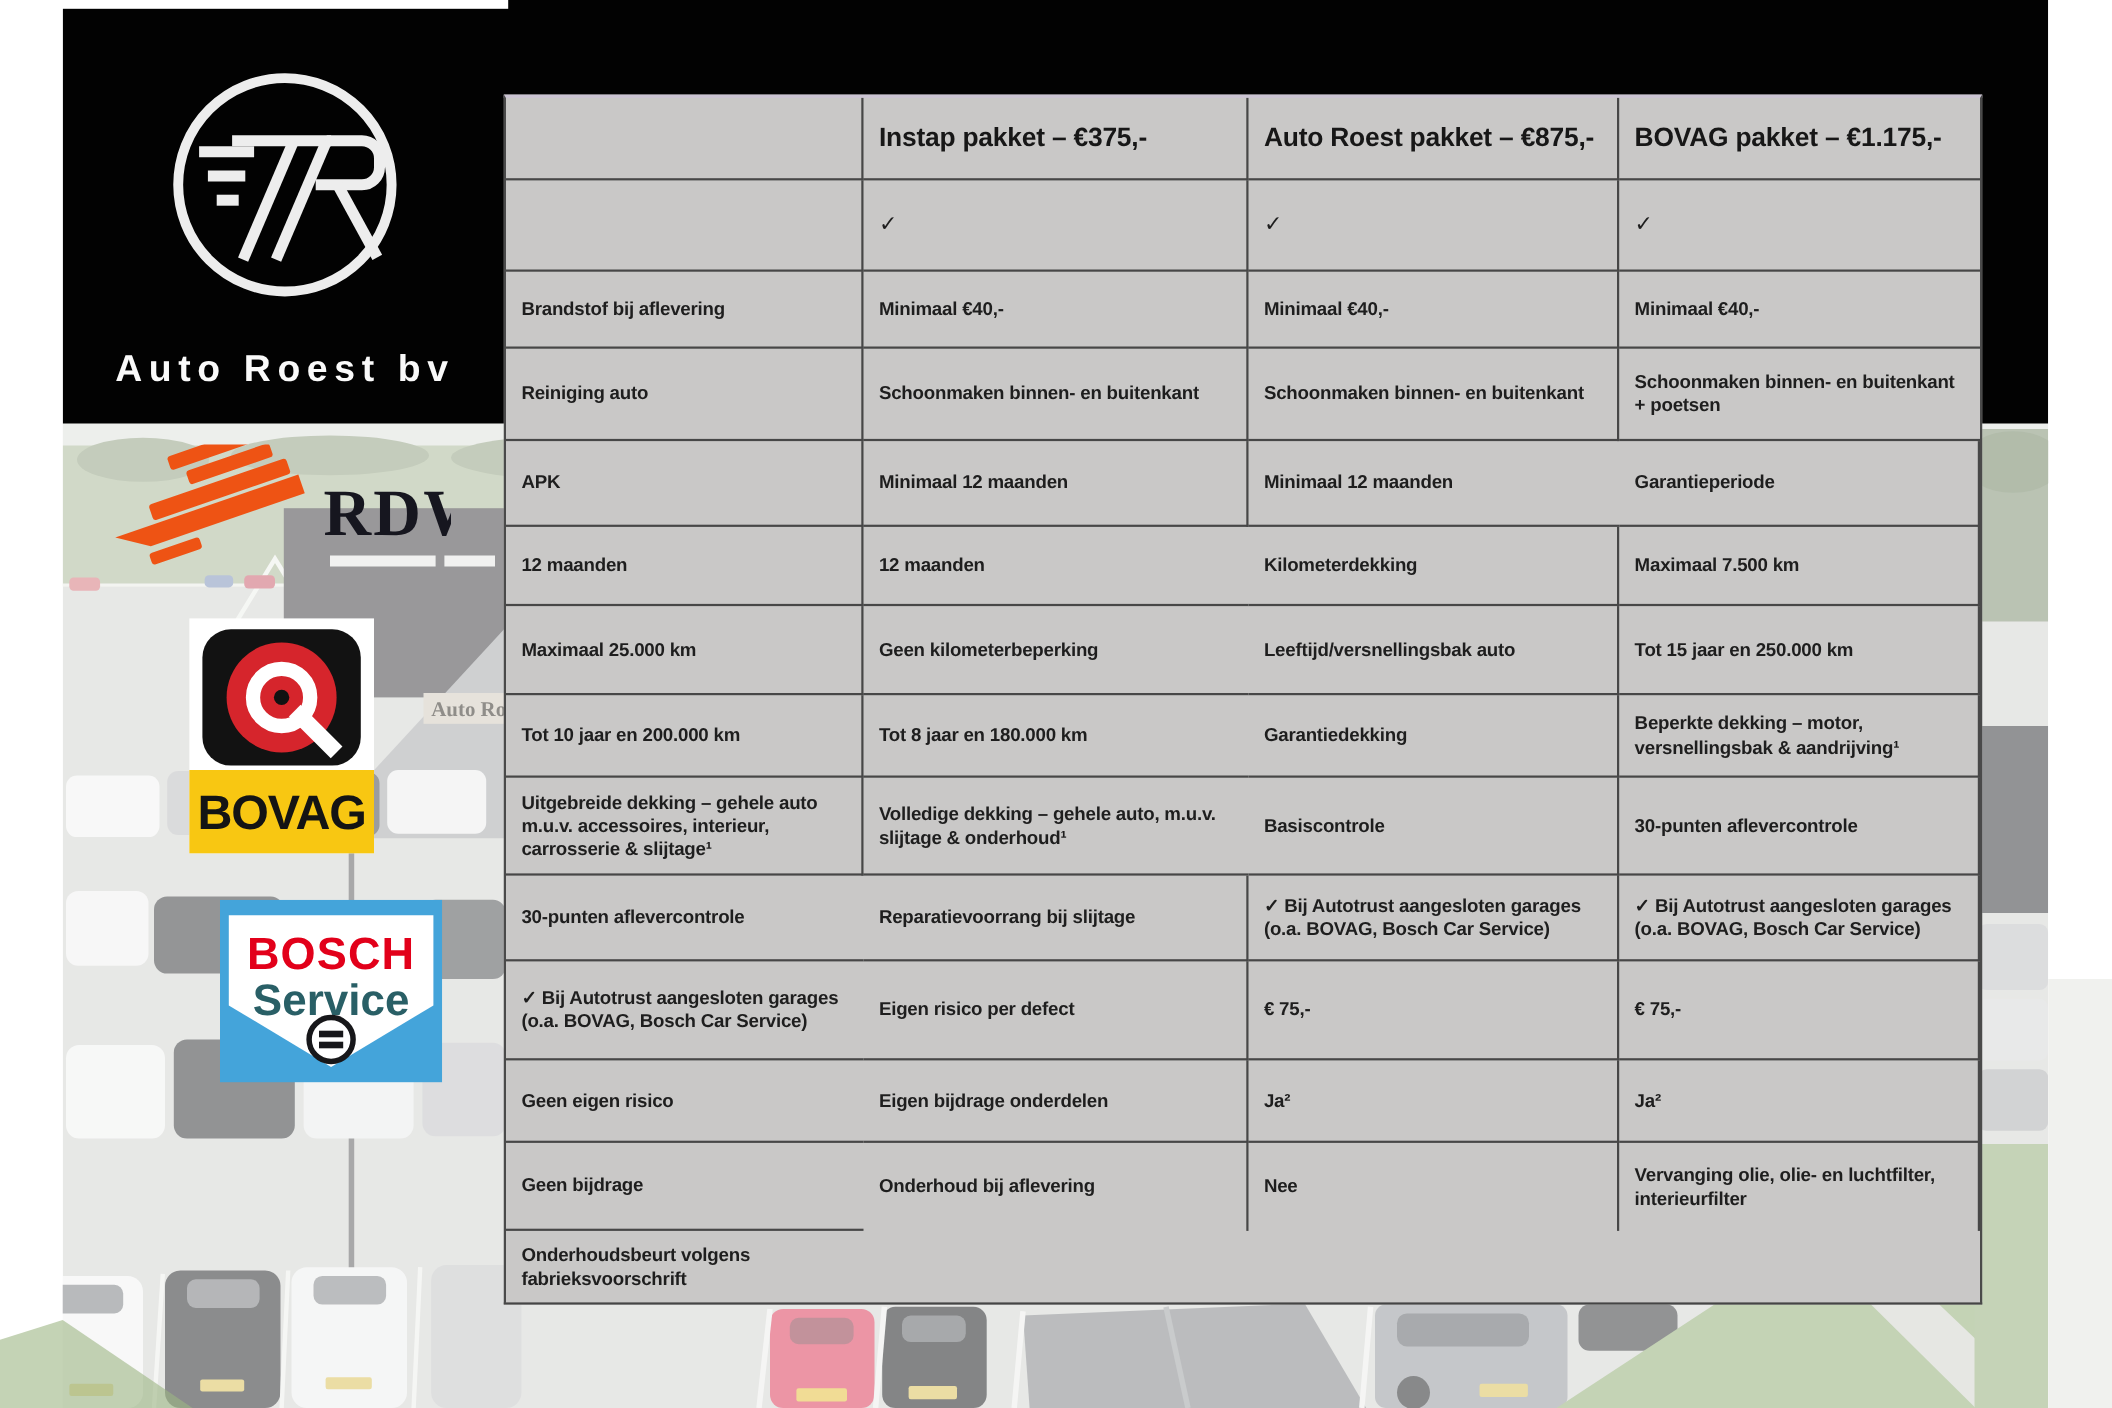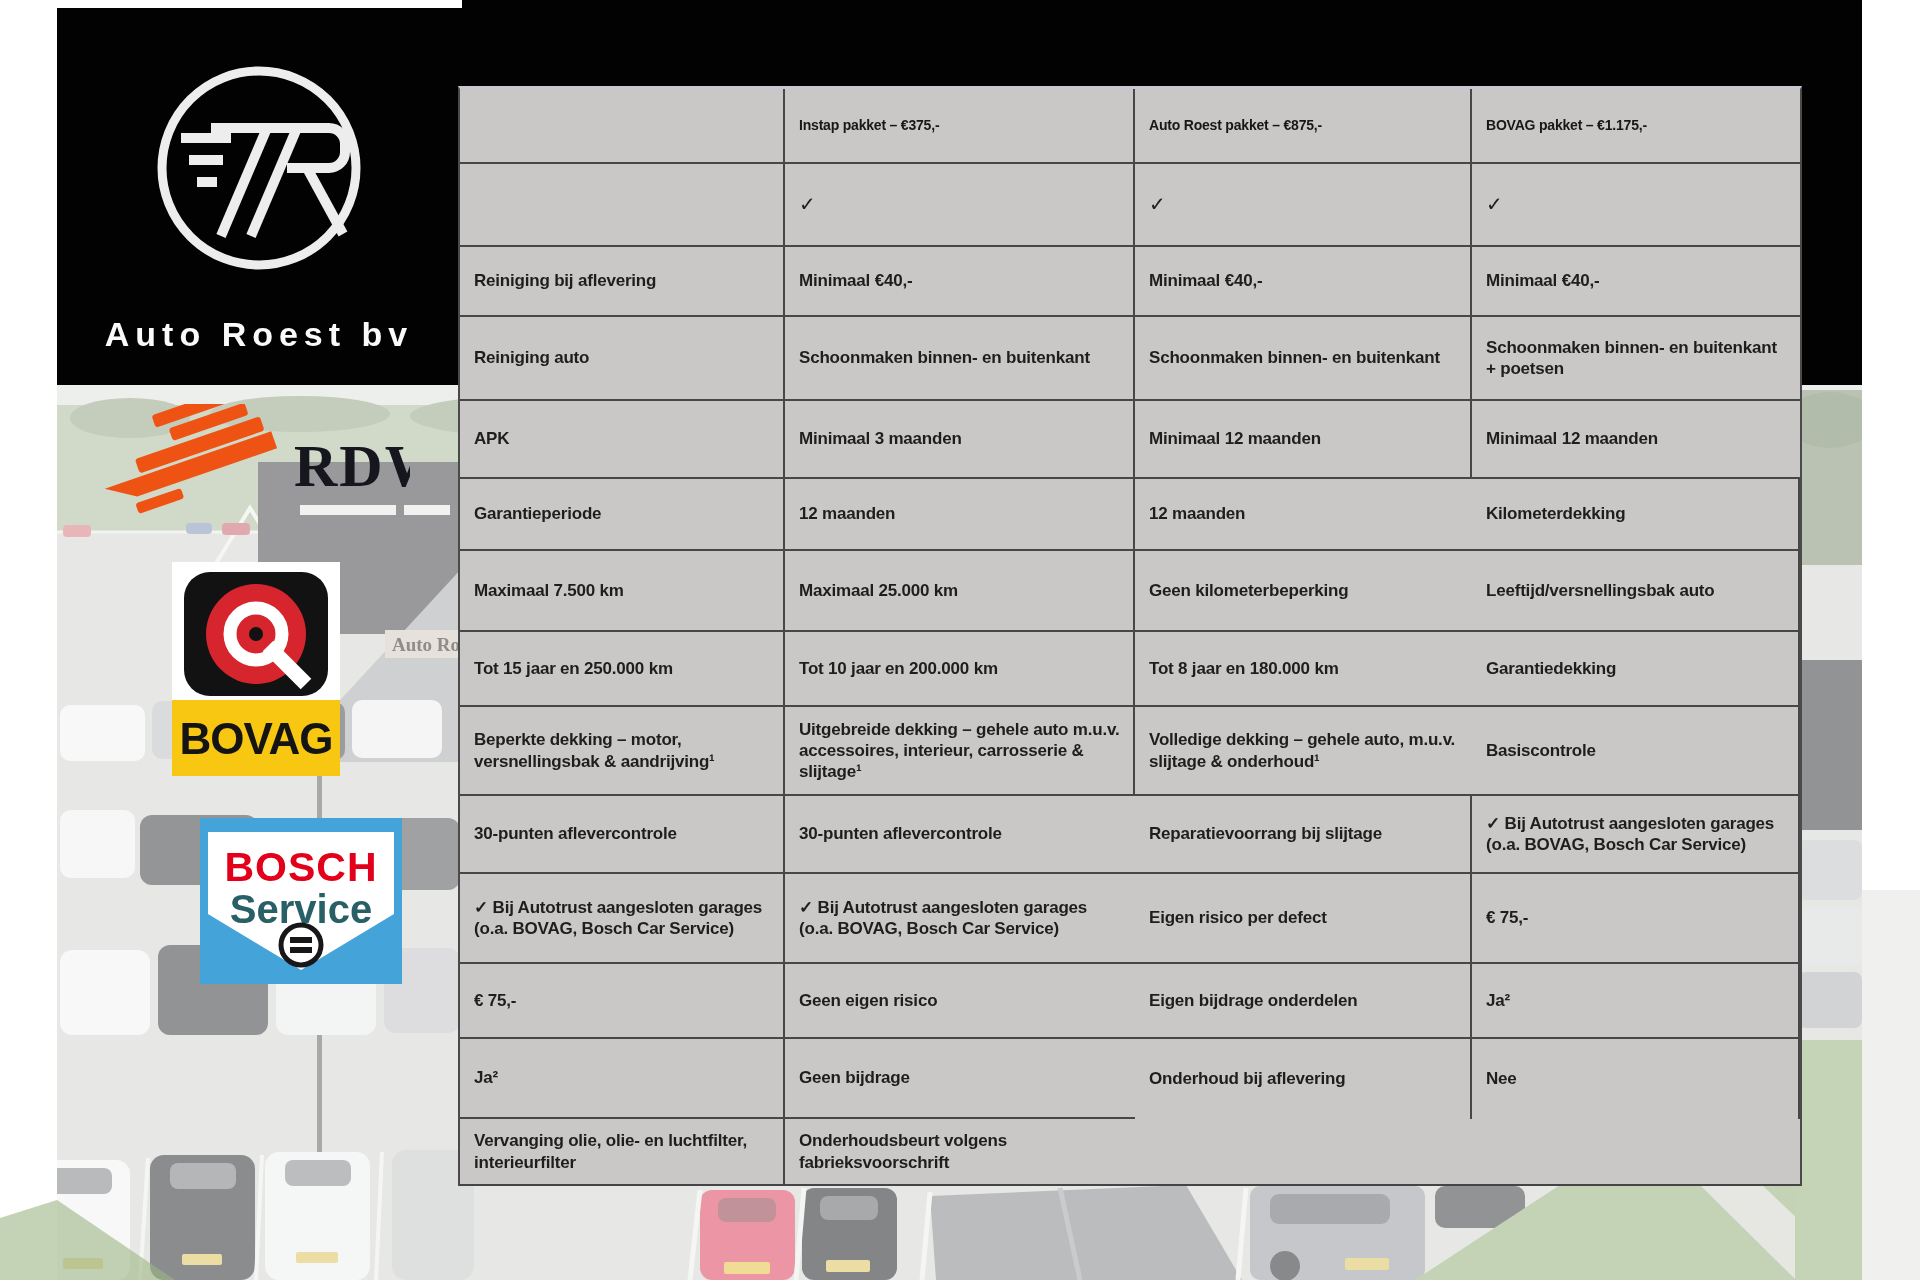--- a/index.html
+++ b/index.html
@@ -31,21 +31,21 @@
   .cell {
     display:flex; align-items:center;
     padding:6px 10px 6px 14px;
     border-right:2px solid #474747;
     border-bottom:2px solid #474747;
     font-size:17px; font-weight:bold; color:#1e1e1e;
     line-height:1.25; letter-spacing:-0.2px;
   }
   .cell.last-col { border-right:none; }
   .cell.last-row { border-bottom:none; }
-  .cell.hdr { font-size:14px; color:#171717; letter-spacing:-0.2px; }
+  .cell.hdr { font-size:24px; color:#171717; letter-spacing:-0.2px; }
   .cell.chk { font-weight:400; font-size:20px; }
 </style>
 </head>
 <body>
 
 <div id="stage">
 
   <svg id="backdrop" viewBox="0 0 1920 1280" xmlns="http://www.w3.org/2000/svg">
     <rect x="0" y="0" width="1920" height="1280" fill="#ffffff"></rect>
 
@@ -225,32 +225,31 @@
     <div class="cell hdr"></div>
     <div class="cell hdr">Instap pakket – €375,-</div>
     <div class="cell hdr">Auto Roest pakket – €875,-</div>
     <div class="cell hdr last-col">BOVAG pakket – €1.175,-</div>
 
     <div class="cell"></div>
     <div class="cell chk">✓</div>
     <div class="cell chk">✓</div>
     <div class="cell chk last-col">✓</div>
 
-    <div class="cell">Reiniging bij aflevering</div>
+    <div class="cell">Brandstof bij aflevering</div>
     <div class="cell">Minimaal €40,-</div>
     <div class="cell">Minimaal €40,-</div>
     <div class="cell last-col">Minimaal €40,-</div>
 
     <div class="cell">Reiniging auto</div>
     <div class="cell">Schoonmaken binnen- en buitenkant</div>
     <div class="cell">Schoonmaken binnen- en buitenkant</div>
     <div class="cell last-col">Schoonmaken binnen- en buitenkant + poetsen</div>
 
     <div class="cell">APK</div>
-    <div class="cell">Minimaal 3 maanden</div>
     <div class="cell">Minimaal 12 maanden</div>
     <div class="cell last-col">Minimaal 12 maanden</div>
 
     <div class="cell">Garantieperiode</div>
     <div class="cell">12 maanden</div>
     <div class="cell last-col">12 maanden</div>
 
     <div class="cell">Kilometerdekking</div>
     <div class="cell">Maximaal 7.500 km</div>
     <div class="cell">Maximaal 25.000 km</div>

